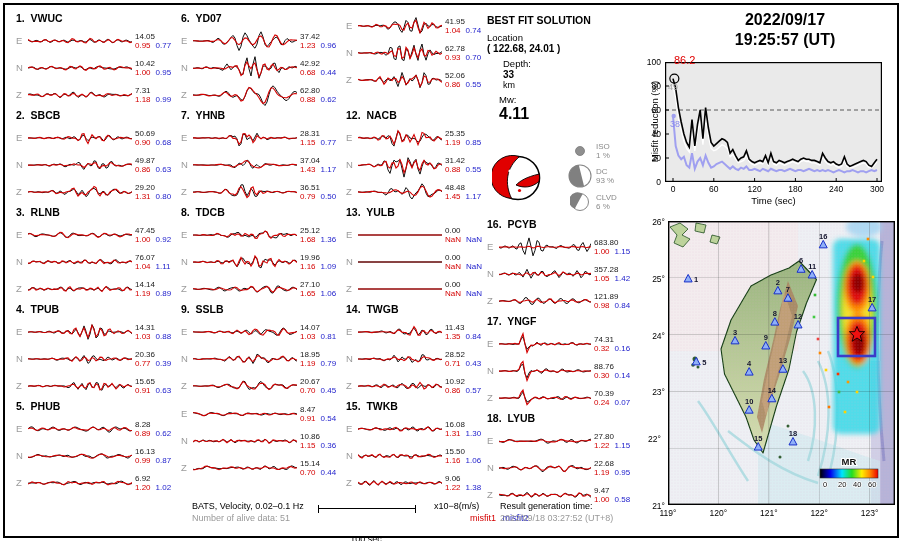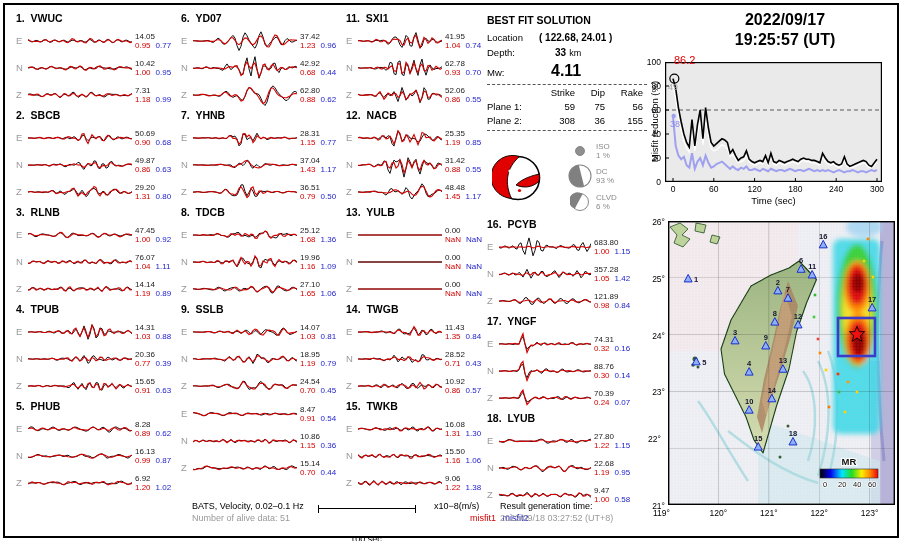--- a/index.html
+++ b/index.html
@@ -12,21 +12,21 @@
   .wrow{display:flex;align-items:center;height:27px;}
   .ch{width:12px;font-size:9.5px;color:#9a9a9a;flex:none;}
   .trace{flex:none;display:block;}
   .nums{margin-left:3px;font-size:8px;line-height:9px;white-space:nowrap;}
   .amp{color:#1a1a1a;display:block;}
   .m1{color:#d40000;font-style:normal;}
   .m2{color:#2222cc;font-style:normal;margin-left:5px;}
   
   .sol{position:absolute;left:487px;top:14px;width:160px;}
   .sol-title{font-size:10.5px;font-weight:bold;margin-bottom:6px;}
-  .sol-line{font-size:9.5px;margin-bottom:4px;display:flex;align-items:baseline;}
+  .sol-line{font-size:9.5px;margin-bottom:4px;display:flex;align-items:baseline;flex-direction:column;}
   .sol-lab{width:52px;flex:none;}
   .sol-val{font-weight:bold;font-size:10px;}
   .sol-unit{font-weight:normal;font-size:9px;margin-left:3px;}
   .mw-val{font-size:16px;font-weight:bold;margin-left:12px;}
   .sol-table{border-top:1px dashed #555;border-bottom:1px dashed #555;margin-top:3px;padding:2px 0 4px;
              display:grid;grid-template-columns:48px 40px 30px 38px;font-size:9.5px;row-gap:3px;}
   .sol-table .hd{font-weight:normal;}
   .sol-table .r{text-align:right;}
   .bb{position:absolute;left:492px;top:152px;}
   .cmps{position:absolute;left:566px;top:142px;}
@@ -294,21 +294,21 @@
             <path d="M0.0 12.8 L2.0 12.8 L4.0 13.2 L6.0 13.5 L8.0 13.4 L10.0 12.9 L12.0 12.7 L14.0 12.8 L16.0 12.8 L18.0 12.6 L20.0 12.6 L22.0 12.9 L24.0 13.2 L26.0 13.3 L28.0 13.5 L30.0 14.1 L32.0 14.0 L34.0 12.6 L36.0 11.4 L38.0 12.2 L40.0 14.0 L42.0 13.7 L44.0 11.2 L46.0 10.1 L48.0 12.8 L50.0 16.2 L52.0 15.7 L54.0 12.5 L56.0 11.7 L58.0 14.2 L60.0 15.6 L62.0 13.2 L64.0 10.1 L66.0 9.8 L68.0 11.4 L70.0 12.5 L72.0 13.2 L74.0 14.6 L76.0 15.7 L78.0 14.6 L80.0 12.8 L82.0 12.7 L84.0 13.7 L86.0 13.1 L88.0 10.9 L90.0 10.2 L92.0 12.3 L94.0 14.8 L96.0 14.7 L98.0 13.0 L100.0 12.3 L102.0 13.3 L104.0 14.0 " fill="none" stroke="#d40000" stroke-width="1.1"></path>
           </svg>
           <span class="nums"><span class="amp">18.95</span><span><em class="m1">1.19</em><em class="m2">0.79</em></span></span>
         </div>
         <div class="wrow">
           <span class="ch">Z</span>
           <svg class="trace" width="104" height="26">
             <path d="M0.0 12.9 L2.0 12.9 L4.0 12.9 L6.0 13.2 L8.0 13.3 L10.0 13.2 L12.0 12.9 L14.0 12.9 L16.0 13.0 L18.0 12.5 L20.0 12.1 L22.0 12.9 L24.0 14.3 L26.0 14.5 L28.0 13.5 L30.0 12.6 L32.0 12.0 L34.0 11.3 L36.0 11.4 L38.0 12.9 L40.0 14.6 L42.0 15.1 L44.0 15.2 L46.0 14.6 L48.0 11.8 L50.0 8.2 L52.0 8.6 L54.0 13.2 L56.0 16.4 L58.0 15.6 L60.0 14.6 L62.0 15.1 L64.0 13.7 L66.0 9.9 L68.0 8.4 L70.0 10.8 L72.0 13.5 L74.0 15.0 L76.0 15.9 L78.0 15.6 L80.0 13.2 L82.0 11.2 L84.0 11.5 L86.0 12.2 L88.0 11.8 L90.0 12.0 L92.0 14.1 L94.0 15.6 L96.0 14.5 L98.0 12.5 L100.0 11.8 L102.0 12.2 L104.0 12.3 " fill="none" stroke="#111" stroke-width="1"></path>
             <path d="M0.0 12.7 L2.0 12.7 L4.0 13.0 L6.0 13.2 L8.0 13.2 L10.0 13.0 L12.0 13.0 L14.0 13.1 L16.0 12.8 L18.0 12.4 L20.0 12.6 L22.0 13.3 L24.0 13.8 L26.0 13.8 L28.0 13.5 L30.0 12.6 L32.0 11.5 L34.0 11.4 L36.0 12.6 L38.0 13.6 L40.0 13.8 L42.0 14.6 L44.0 15.8 L46.0 14.9 L48.0 11.2 L50.0 8.6 L52.0 9.9 L54.0 12.5 L56.0 13.9 L58.0 14.7 L60.0 16.0 L62.0 15.9 L64.0 13.5 L66.0 11.1 L68.0 10.3 L70.0 10.4 L72.0 11.7 L74.0 14.7 L76.0 16.6 L78.0 15.1 L80.0 12.1 L82.0 11.2 L84.0 12.0 L86.0 12.0 L88.0 11.7 L90.0 13.0 L92.0 15.0 L94.0 15.3 L96.0 13.8 L98.0 12.4 L100.0 11.9 L102.0 11.8 L104.0 12.1 " fill="none" stroke="#d40000" stroke-width="1.1"></path>
           </svg>
-          <span class="nums"><span class="amp">24.54</span><span><em class="m1">0.70</em><em class="m2">0.45</em></span></span>
+          <span class="nums"><span class="amp">20.67</span><span><em class="m1">0.70</em><em class="m2">0.45</em></span></span>
         </div>
       </div>
       <div class="st-block" style="left: 181px; top: 400px; width: 166px;">
         <div class="wrow">
           <span class="ch">E</span>
           <svg class="trace" width="104" height="26">
             <path d="M0.0 11.5 L2.0 12.0 L4.0 12.5 L6.0 12.9 L8.0 13.5 L10.0 14.5 L12.0 14.7 L14.0 13.7 L16.0 12.2 L18.0 11.5 L20.0 11.8 L22.0 12.4 L24.0 12.7 L26.0 13.1 L28.0 14.0 L30.0 14.7 L32.0 14.2 L34.0 12.8 L36.0 11.7 L38.0 11.8 L40.0 12.5 L42.0 12.7 L44.0 12.7 L46.0 13.3 L48.0 14.3 L50.0 14.5 L52.0 13.4 L54.0 12.2 L56.0 12.1 L58.0 12.7 L60.0 12.9 L62.0 12.5 L64.0 12.4 L66.0 13.3 L68.0 14.1 L70.0 13.7 L72.0 12.8 L74.0 12.5 L76.0 13.1 L78.0 13.4 L80.0 12.7 L82.0 12.1 L84.0 12.5 L86.0 13.4 L88.0 13.6 L90.0 13.0 L92.0 12.7 L94.0 13.2 L96.0 13.7 L98.0 13.2 L100.0 12.4 L102.0 12.3 L104.0 13.0 " fill="none" stroke="#111" stroke-width="1"></path>
             <path d="M0.0 11.7 L2.0 11.8 L4.0 12.1 L6.0 12.7 L8.0 13.7 L10.0 14.6 L12.0 14.4 L14.0 13.3 L16.0 12.3 L18.0 12.1 L20.0 12.4 L22.0 12.5 L24.0 12.4 L26.0 12.8 L28.0 13.7 L30.0 14.3 L32.0 13.8 L34.0 13.0 L36.0 12.6 L38.0 12.6 L40.0 12.4 L42.0 12.0 L44.0 12.2 L46.0 13.4 L48.0 14.4 L50.0 14.2 L52.0 13.0 L54.0 12.4 L56.0 12.6 L58.0 12.9 L60.0 12.8 L62.0 12.6 L64.0 13.0 L66.0 13.6 L68.0 13.4 L70.0 12.5 L72.0 12.3 L74.0 13.2 L76.0 14.0 L78.0 13.7 L80.0 12.7 L82.0 12.3 L84.0 12.7 L86.0 13.0 L88.0 12.9 L90.0 12.8 L92.0 13.2 L94.0 13.7 L96.0 13.5 L98.0 12.7 L100.0 12.4 L102.0 13.0 L104.0 13.5 " fill="none" stroke="#d40000" stroke-width="1.1"></path>
           </svg>
           <span class="nums"><span class="amp">8.47</span><span><em class="m1">0.91</em><em class="m2">0.54</em></span></span>
@@ -324,21 +324,20 @@
         <div class="wrow">
           <span class="ch">Z</span>
           <svg class="trace" width="104" height="26">
             <path d="M0.0 14.2 L2.0 14.6 L4.0 13.8 L6.0 13.3 L8.0 13.8 L10.0 13.6 L12.0 12.2 L14.0 11.2 L16.0 11.6 L18.0 12.7 L20.0 13.1 L22.0 13.0 L24.0 13.3 L26.0 13.7 L28.0 13.6 L30.0 13.4 L32.0 13.5 L34.0 13.6 L36.0 13.1 L38.0 12.5 L40.0 12.5 L42.0 12.5 L44.0 12.1 L46.0 12.2 L48.0 13.3 L50.0 14.2 L52.0 13.4 L54.0 12.0 L56.0 12.4 L58.0 13.9 L60.0 14.2 L62.0 13.0 L64.0 12.7 L66.0 14.0 L68.0 14.2 L70.0 12.2 L72.0 10.8 L74.0 12.1 L76.0 13.9 L78.0 13.2 L80.0 11.5 L82.0 11.9 L84.0 13.9 L86.0 14.7 L88.0 13.7 L90.0 13.3 L92.0 14.3 L94.0 14.4 L96.0 12.6 L98.0 10.9 L100.0 11.2 L102.0 12.4 L104.0 12.7 " fill="none" stroke="#111" stroke-width="1"></path>
             <path d="M0.0 14.8 L2.0 14.8 L4.0 14.1 L6.0 13.7 L8.0 13.6 L10.0 12.7 L12.0 11.4 L14.0 11.1 L16.0 11.9 L18.0 12.6 L20.0 12.6 L22.0 13.0 L24.0 14.1 L26.0 14.7 L28.0 14.0 L30.0 13.1 L32.0 13.1 L34.0 13.2 L36.0 12.5 L38.0 11.7 L40.0 12.1 L42.0 13.1 L44.0 13.2 L46.0 12.5 L48.0 12.7 L50.0 13.6 L52.0 13.7 L54.0 12.8 L56.0 12.6 L58.0 13.6 L60.0 14.1 L62.0 13.3 L64.0 12.7 L66.0 13.1 L68.0 13.4 L70.0 12.4 L72.0 11.4 L74.0 11.9 L76.0 13.0 L78.0 13.0 L80.0 12.7 L82.0 13.4 L84.0 14.5 L86.0 14.4 L88.0 13.3 L90.0 12.9 L92.0 13.2 L94.0 13.0 L96.0 11.9 L98.0 11.6 L100.0 12.4 L102.0 13.1 L104.0 12.8 " fill="none" stroke="#d40000" stroke-width="1.1"></path>
           </svg>
           <span class="nums"><span class="amp">15.14</span><span><em class="m1">0.70</em><em class="m2">0.44</em></span></span>
         </div>
       </div>
       <div class="st-block" style="left: 346px; top: 12px; width: 141px;">
-        <div class="st-h">11.  SXI1</div>
         <div class="wrow">
           <span class="ch">E</span>
           <svg class="trace" width="84" height="26">
             <path d="M0.0 12.7 L2.0 12.6 L4.0 13.0 L6.0 13.3 L8.0 13.0 L10.0 12.8 L12.0 13.2 L14.0 13.6 L16.0 13.1 L18.0 12.3 L20.0 12.5 L22.0 12.9 L24.0 12.3 L26.0 12.3 L28.0 14.4 L30.0 16.3 L32.0 14.9 L34.0 11.5 L36.0 9.1 L38.0 9.0 L40.0 11.7 L42.0 16.8 L44.0 19.4 L46.0 14.3 L48.0 7.4 L50.0 9.5 L52.0 17.7 L54.0 18.2 L56.0 9.0 L58.0 4.6 L60.0 12.0 L62.0 20.1 L64.0 18.0 L66.0 11.4 L68.0 10.2 L70.0 13.0 L72.0 13.3 L74.0 11.5 L76.0 11.8 L78.0 13.7 L80.0 14.4 L82.0 13.7 L84.0 13.0 " fill="none" stroke="#111" stroke-width="1"></path>
             <path d="M0.0 12.7 L2.0 12.6 L4.0 13.1 L6.0 13.3 L8.0 12.9 L10.0 12.6 L12.0 13.4 L14.0 14.1 L16.0 13.1 L18.0 11.4 L20.0 11.9 L22.0 13.8 L24.0 13.8 L26.0 12.4 L28.0 13.0 L30.0 15.1 L32.0 14.5 L34.0 11.9 L36.0 11.1 L38.0 11.5 L40.0 11.0 L42.0 12.5 L44.0 16.6 L46.0 17.0 L48.0 12.1 L50.0 10.2 L52.0 14.3 L54.0 15.1 L56.0 9.3 L58.0 7.4 L60.0 14.5 L62.0 19.7 L64.0 15.1 L66.0 9.3 L68.0 11.5 L70.0 15.4 L72.0 13.5 L74.0 9.9 L76.0 11.3 L78.0 14.7 L80.0 15.0 L82.0 13.0 L84.0 12.3 " fill="none" stroke="#d40000" stroke-width="1.1"></path>
           </svg>
           <span class="nums"><span class="amp">41.95</span><span><em class="m1">1.04</em><em class="m2">0.74</em></span></span>
         </div>
         <div class="wrow">
           <span class="ch">N</span>
@@ -555,34 +554,20 @@
       <span class="sol-val">( 122.68,  24.01 )</span>
     </div>
     <div class="sol-line">
       <span class="sol-lab">Depth:</span>
       <span class="sol-val" style="margin-left:16px;">33</span>
       <span class="sol-unit">km</span>
     </div>
     <div class="sol-line">
       <span class="sol-lab">Mw:</span>
       <span class="mw-val">4.11</span>
-    </div>
-    <div class="sol-table">
-      <span></span>
-      <span class="r hd">Strike</span>
-      <span class="r hd">Dip</span>
-      <span class="r hd">Rake</span>
-      <span>Plane 1:</span>
-      <span class="r">59</span>
-      <span class="r">75</span>
-      <span class="r">56</span>
-      <span>Plane 2:</span>
-      <span class="r">308</span>
-      <span class="r">36</span>
-      <span class="r">155</span>
     </div>
   </section>
 
   <div class="bb">
     <svg width="52" height="52" viewBox="-26 -26 52 52">
       <circle cx="0" cy="0" r="21.5" fill="#ffffff" stroke="#000" stroke-width="1.6"></circle>
       <path d="M 1.5 -21.4 A 21.5 21.5 0 1 0 -6.5 20.4 C -13.5 5.5 -12 -10 1.5 -21.4 Z" fill="#e00000" stroke="#000" stroke-width="0.9"></path>
       <path d="M 21.3 -4 C 8 -1 2 3 -2 7 C 6 10.5 14 9.5 21 3.5 A 21.5 21.5 0 0 0 21.3 -4 Z" fill="#e00000" stroke="#000" stroke-width="0.9"></path>
       <circle cx="-8" cy="-7" r="1.6" fill="#fff"></circle>
       <circle cx="1.5" cy="12.5" r="1.6" fill="#e00000"></circle>
@@ -796,21 +781,21 @@
         <text x="124.9920000000002" y="214.95200000000003" font-size="7.5" font-weight="bold" fill="#15152e" text-anchor="middle" font-family="Liberation Sans,sans-serif">18</text>
         <text x="181" y="244" font-size="9.5" font-weight="bold" fill="#111" text-anchor="middle" style="paint-order:stroke" stroke="#fff" stroke-width="2" font-family="Liberation Sans,sans-serif">MR</text>
         <rect x="152" y="248" width="58" height="9" fill="url(#cbg)" stroke="#333" stroke-width="0.6"></rect>
         <text x="155" y="266" font-size="7.5" fill="#111" style="paint-order:stroke" stroke="#fff" stroke-width="1.6" font-family="Liberation Sans,sans-serif">0</text>
         <text x="170" y="266" font-size="7.5" fill="#111" style="paint-order:stroke" stroke="#fff" stroke-width="1.6" font-family="Liberation Sans,sans-serif">20</text>
         <text x="185" y="266" font-size="7.5" fill="#111" style="paint-order:stroke" stroke="#fff" stroke-width="1.6" font-family="Liberation Sans,sans-serif">40</text>
         <text x="200" y="266" font-size="7.5" fill="#111" style="paint-order:stroke" stroke="#fff" stroke-width="1.6" font-family="Liberation Sans,sans-serif">60</text>
         <rect x="0.7" y="0.7" width="225.6" height="282.6" fill="none" stroke="#000" stroke-width="1.4"></rect>
       </svg>
     <div id="map-ticks">
-        <div class="maptick" style="left: -15px; top: 287px; width: 30px; ">119°</div>
+        <div class="maptick" style="left: -15px; top: 287px; width: 30px; text-align: center;">119°</div>
         <div class="maptick" style="left: 35.4px; top: 287px; width: 30px; text-align: center;">120°</div>
         <div class="maptick" style="left: 85.8px; top: 287px; width: 30px; text-align: center;">121°</div>
         <div class="maptick" style="left: 136.2px; top: 287px; width: 30px; text-align: center;">122°</div>
         <div class="maptick" style="left: 186.6px; top: 287px; width: 30px; text-align: center;">123°</div>
         <div class="maptick" style="left: -24px; top: -4px; width: 21px; text-align: right;">26°</div>
         <div class="maptick" style="left: -24px; top: 52.8px; width: 21px; text-align: right;">25°</div>
         <div class="maptick" style="left: -24px; top: 109.6px; width: 21px; text-align: right;">24°</div>
         <div class="maptick" style="left: -24px; top: 166.4px; width: 21px; text-align: right;">23°</div>
         <div class="maptick" style="left: -24px; top: 213px; width: 21px; text-align: center;">22°</div>
         <div class="maptick" style="left: -24px; top: 280px; width: 21px; text-align: right;">21°</div>

